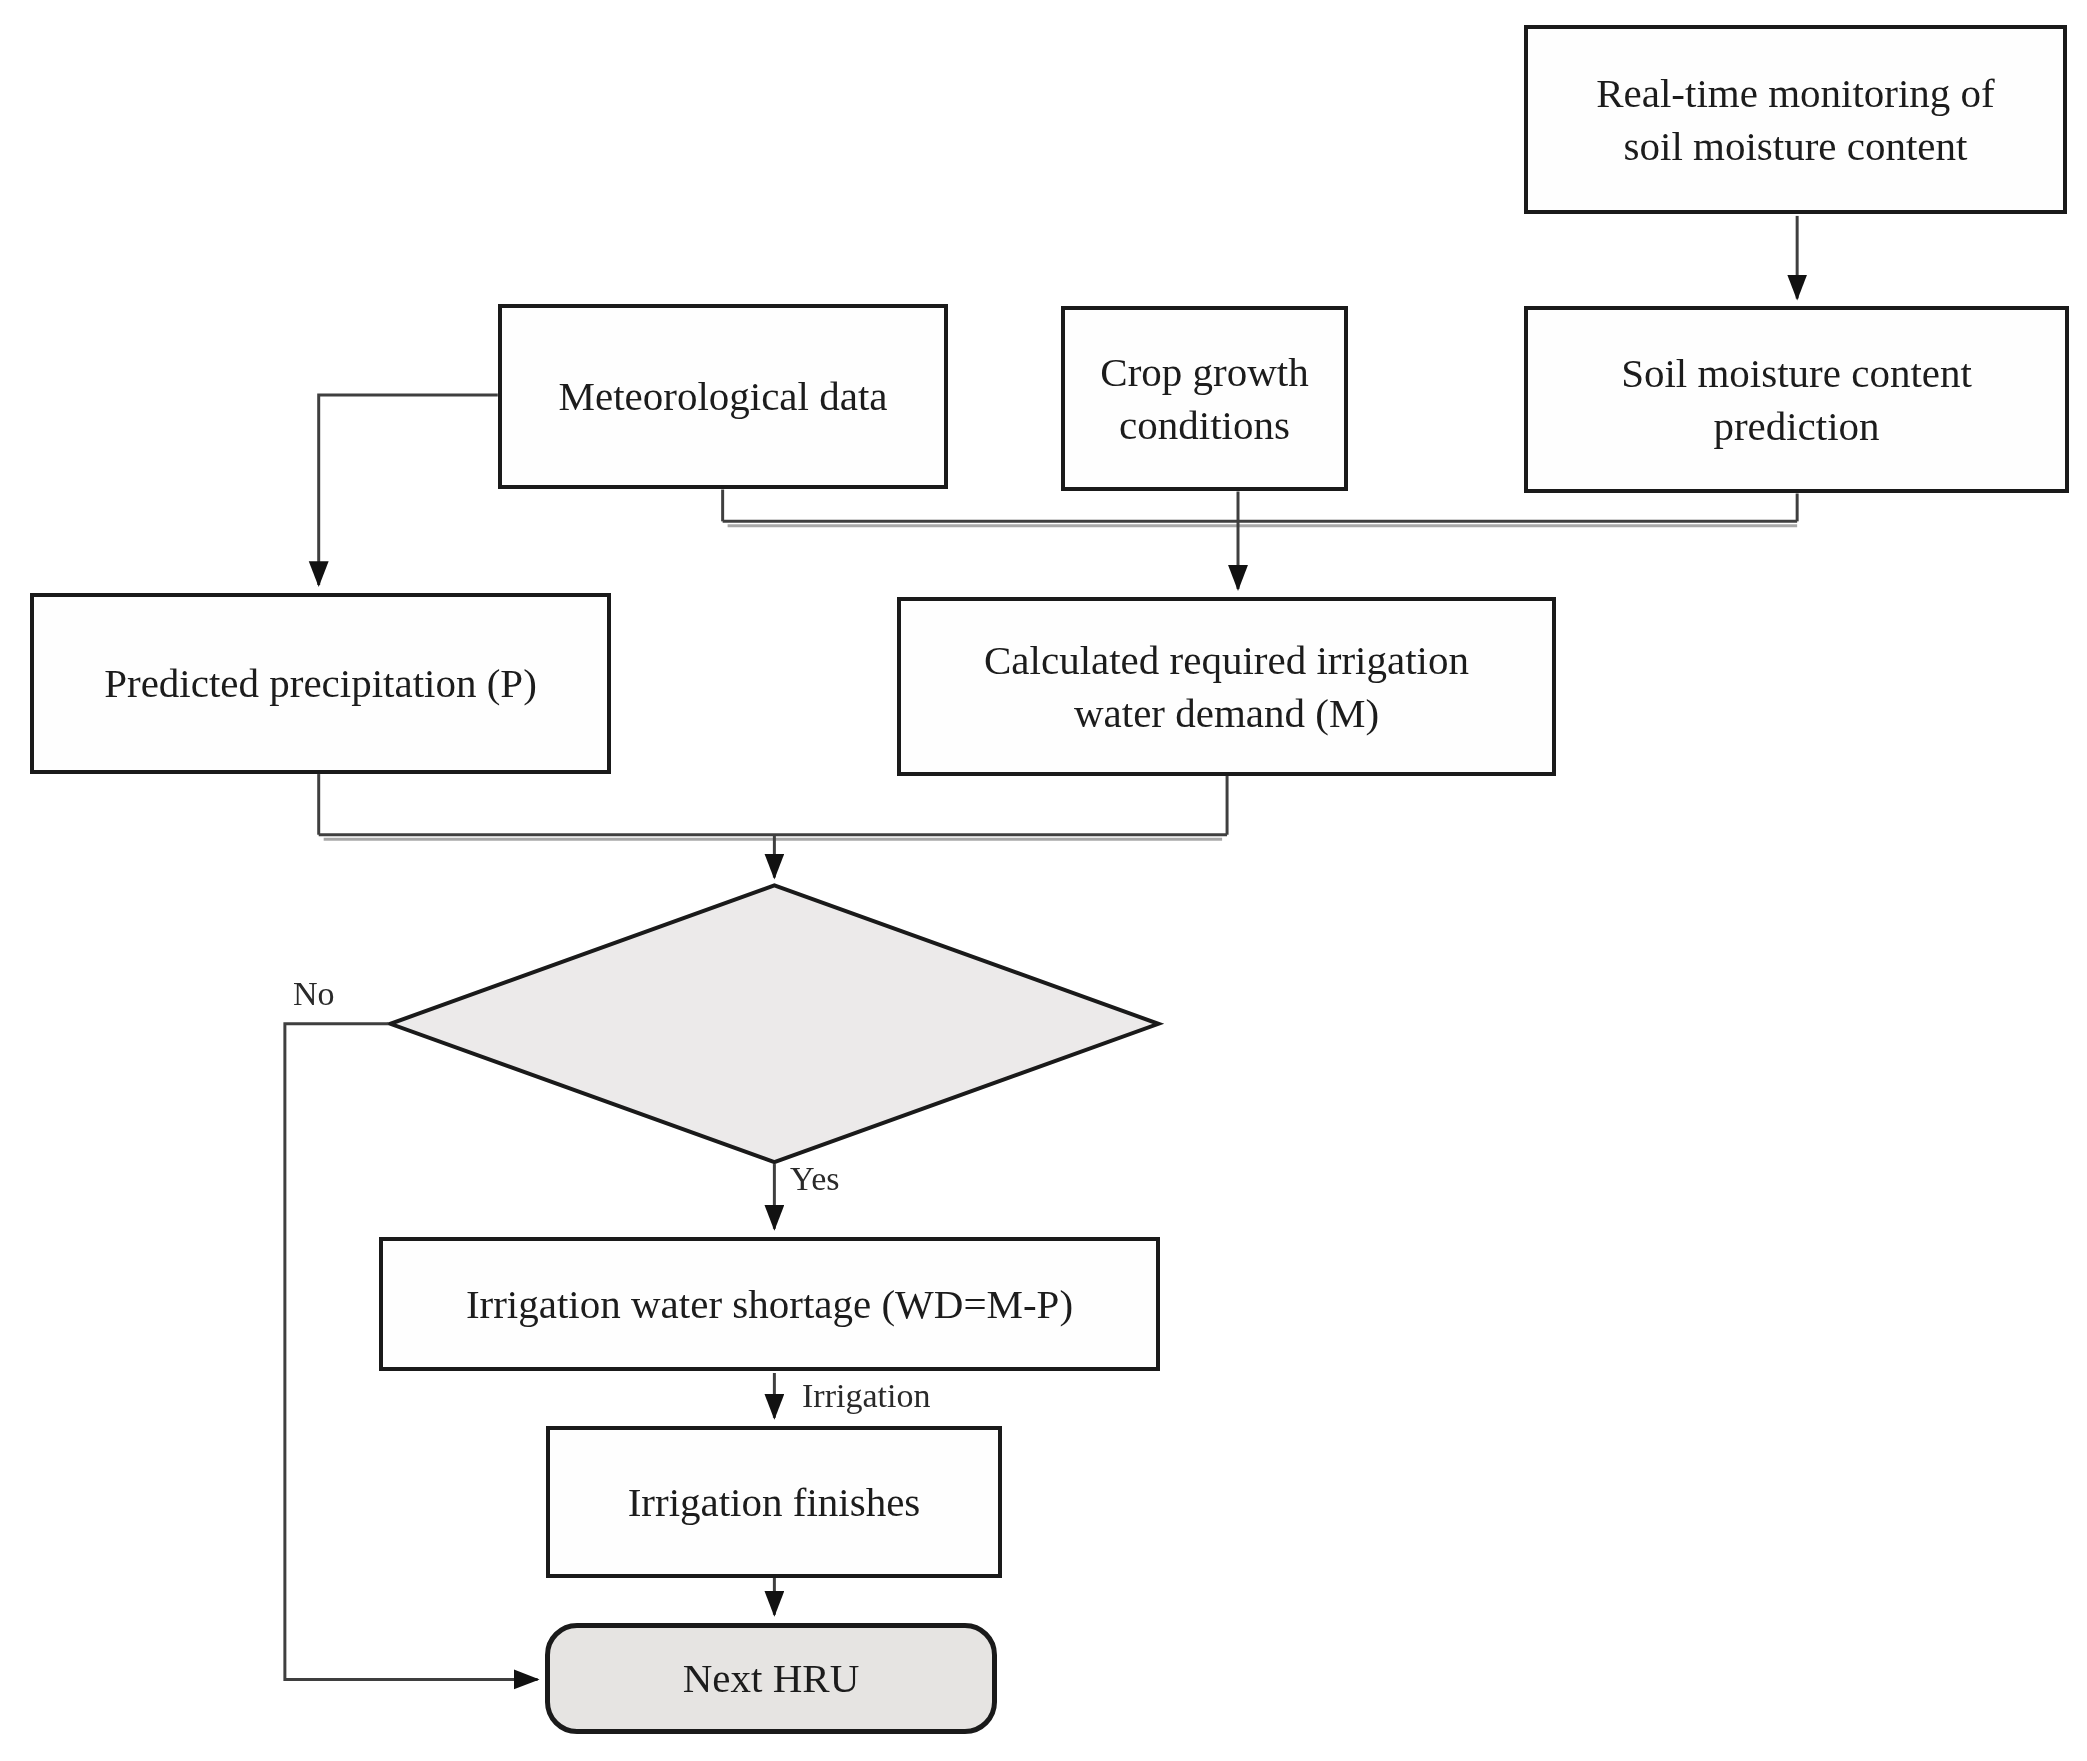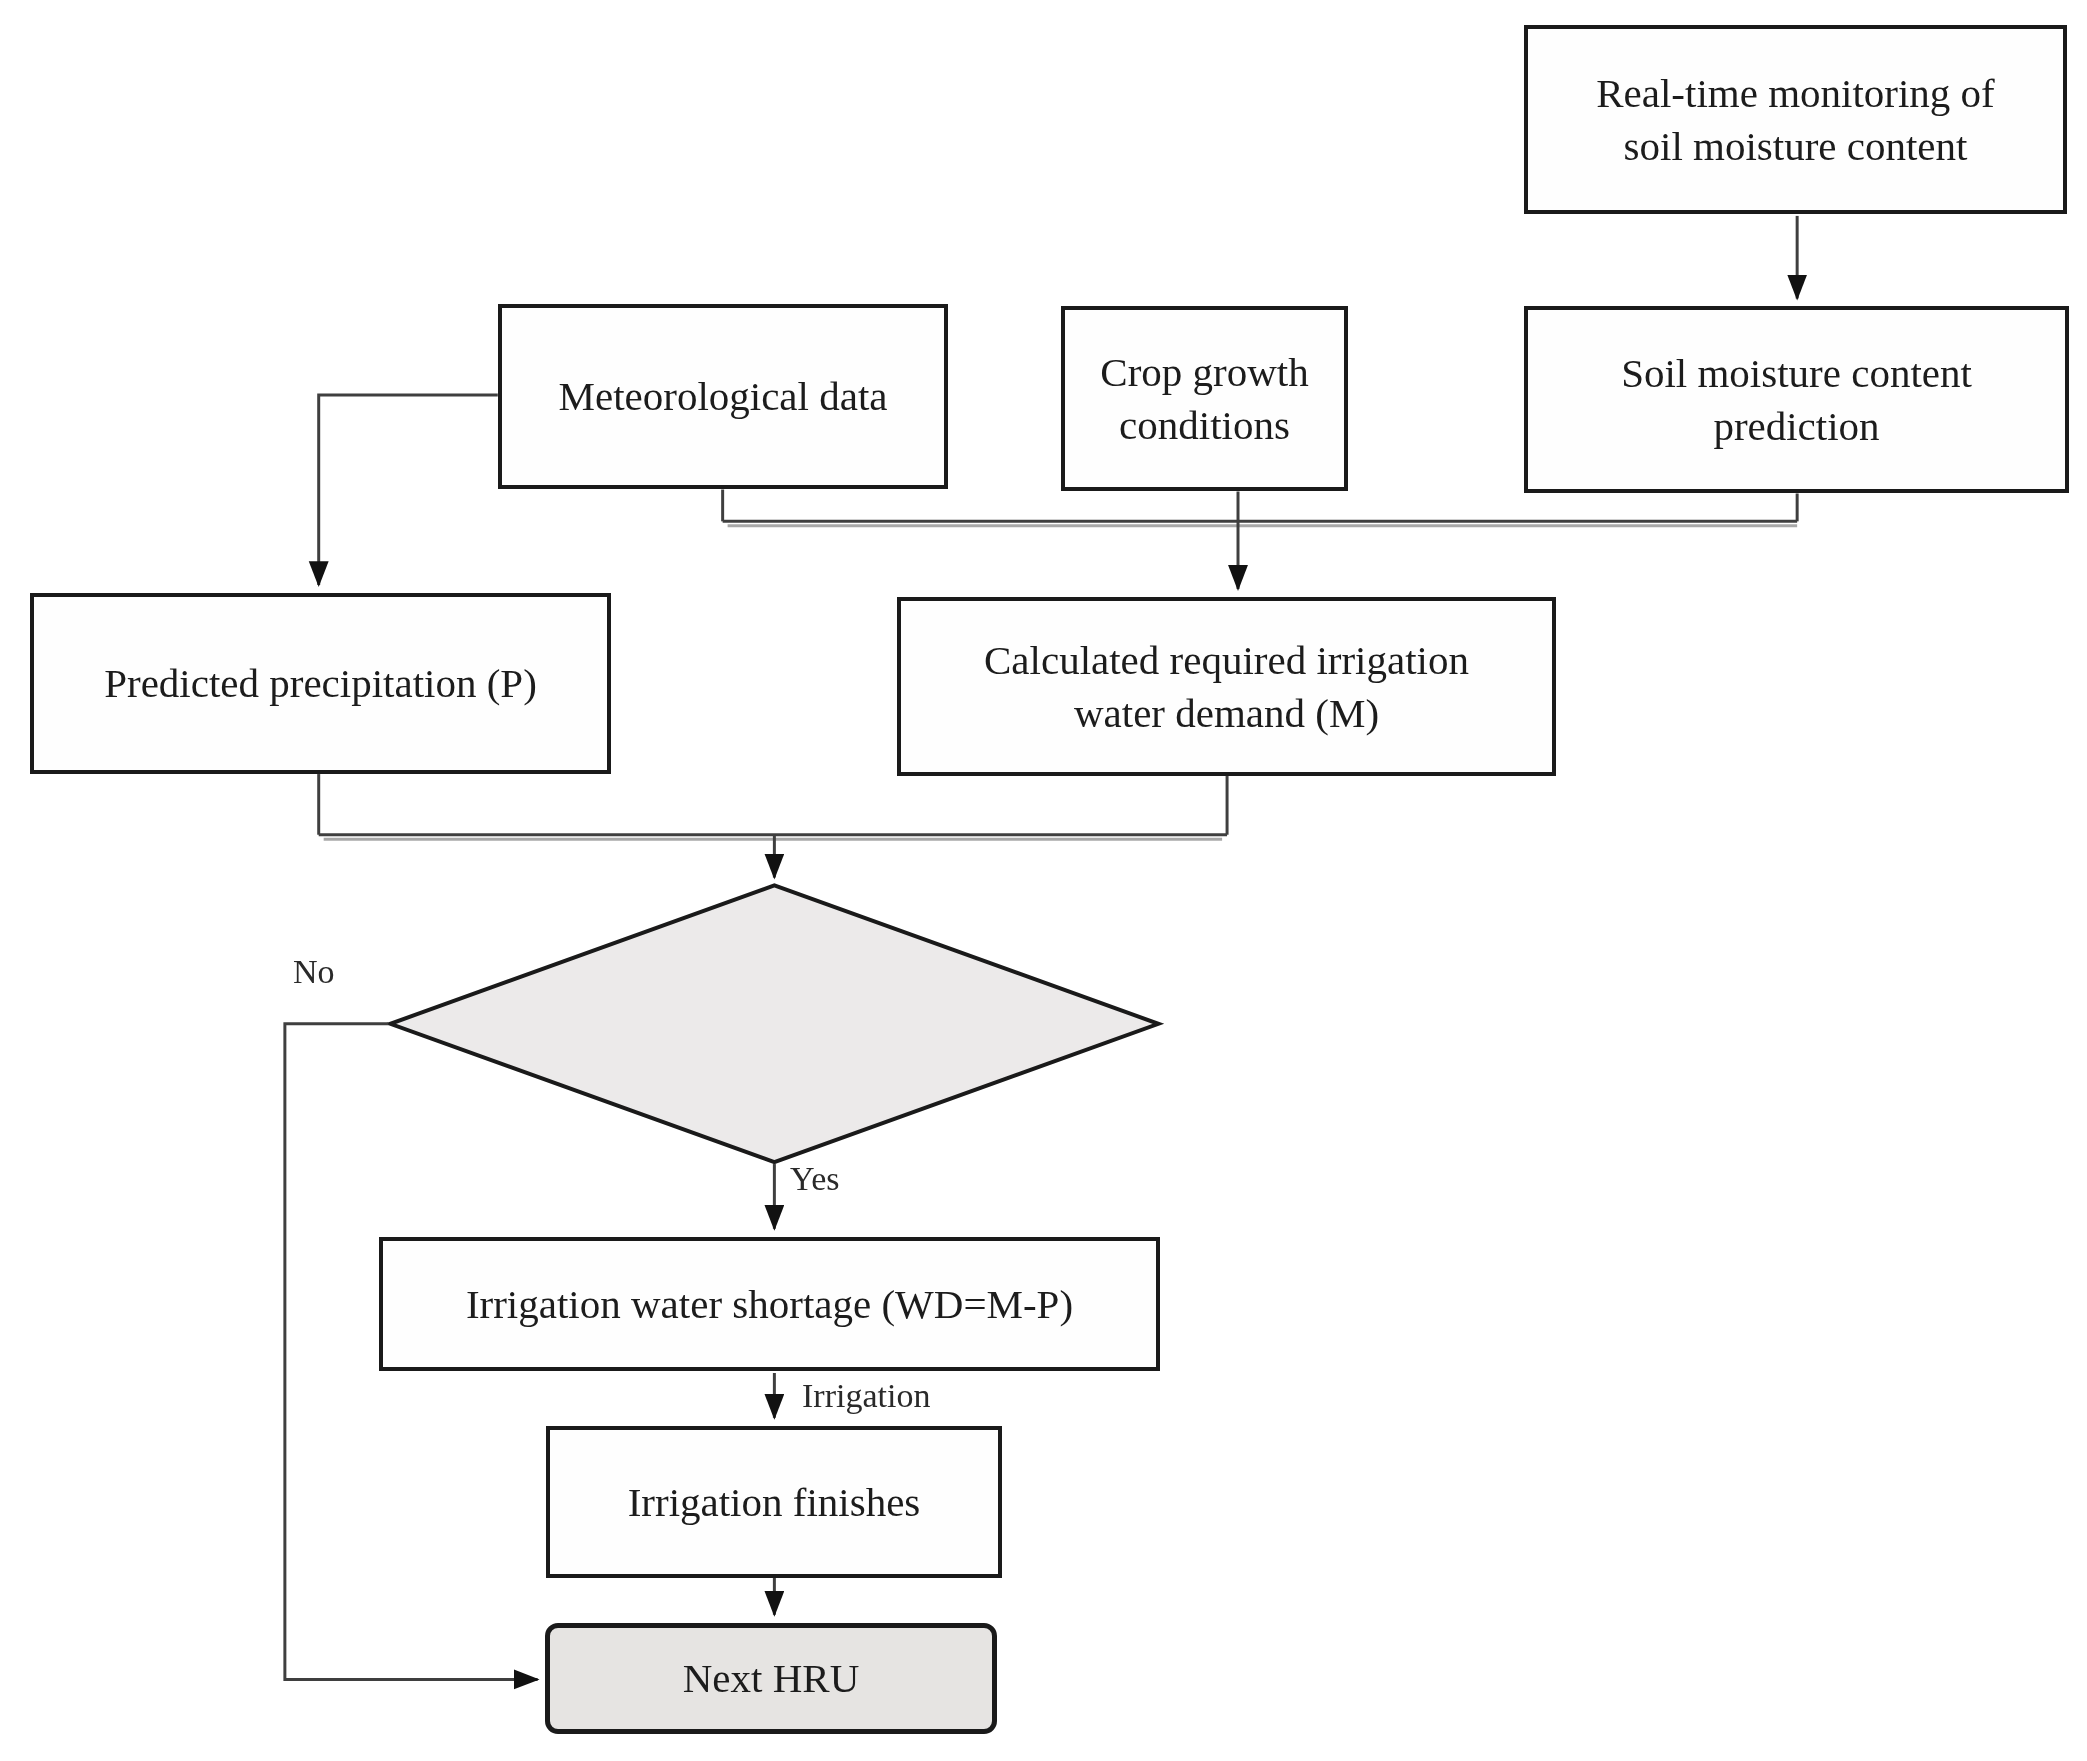--- a/index.html
+++ b/index.html
@@ -34,21 +34,21 @@
     font-size:41px;line-height:1.28;
     white-space:pre-line;
   }
   .process{
     background:var(--process-fill);
     border:4px solid var(--border);
   }
   .terminal{
     background:var(--terminal-fill);
     border:5px solid var(--border);
-    border-radius:13px;
+    border-radius:32px;
   }
   .decision-label{
     position:absolute;
     display:flex;align-items:center;justify-content:center;
     text-align:center;white-space:pre-line;
     font-size:42px;line-height:1.3;
   }
   .edge-label{
     position:absolute;
     font-size:34px;line-height:1;
@@ -110,20 +110,20 @@
   <div class="node process" style="left:897px;top:597px;width:659px;height:179px;text-align:center;">Calculated required irrigation
 water demand (M)</div>
 
 
   <div class="node process" style="left:379px;top:1237px;width:781px;height:134px;">Irrigation water shortage (WD=M-P)</div>
 
   <div class="node process" style="left:546px;top:1426px;width:456px;height:152px;">Irrigation finishes</div>
 
   <div class="node terminal" style="left:545px;top:1623px;width:452px;height:111px;">Next HRU</div>
 
-  <div class="edge-label" style="left:293px;top:955px;">No</div>
+  <div class="edge-label" style="left:293px;top:977px;">No</div>
 
   <div class="edge-label" style="left:790px;top:1162px;">Yes</div>
 
   <div class="edge-label" style="left:802px;top:1379px;">Irrigation</div>
 
 </div>
 
 
 </body></html>

